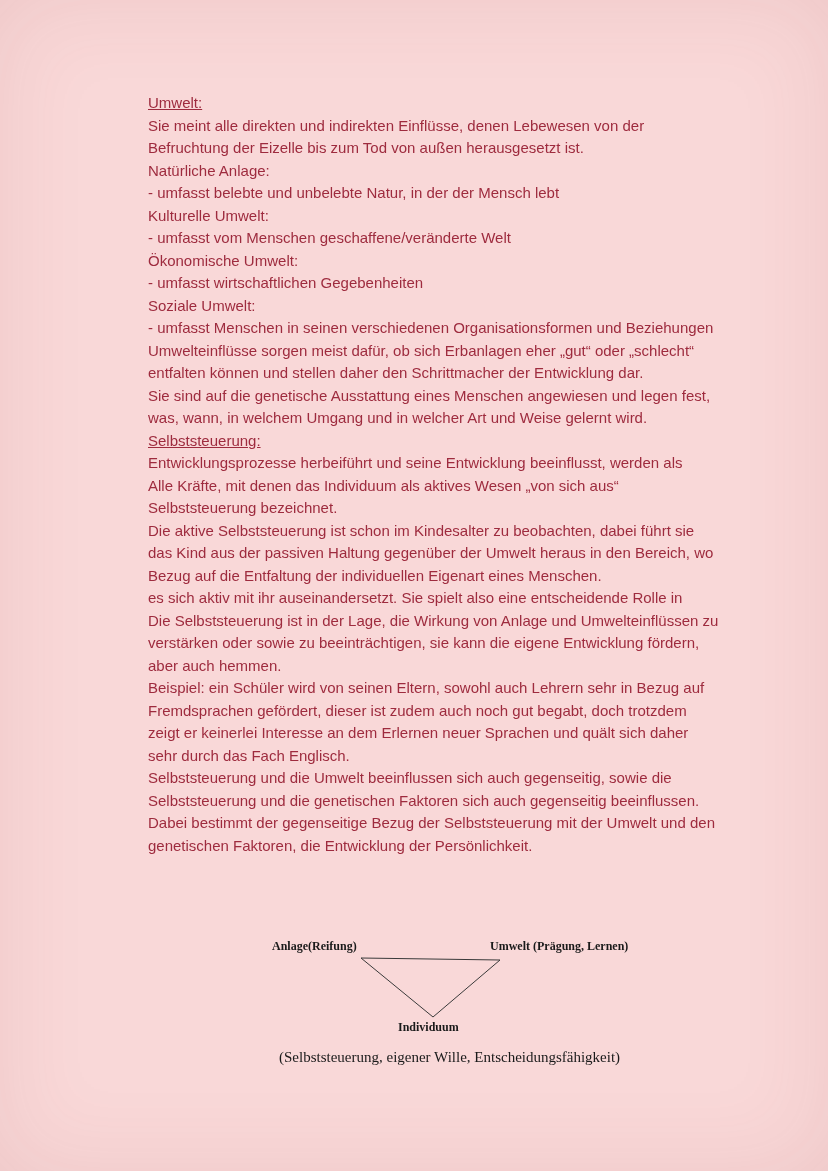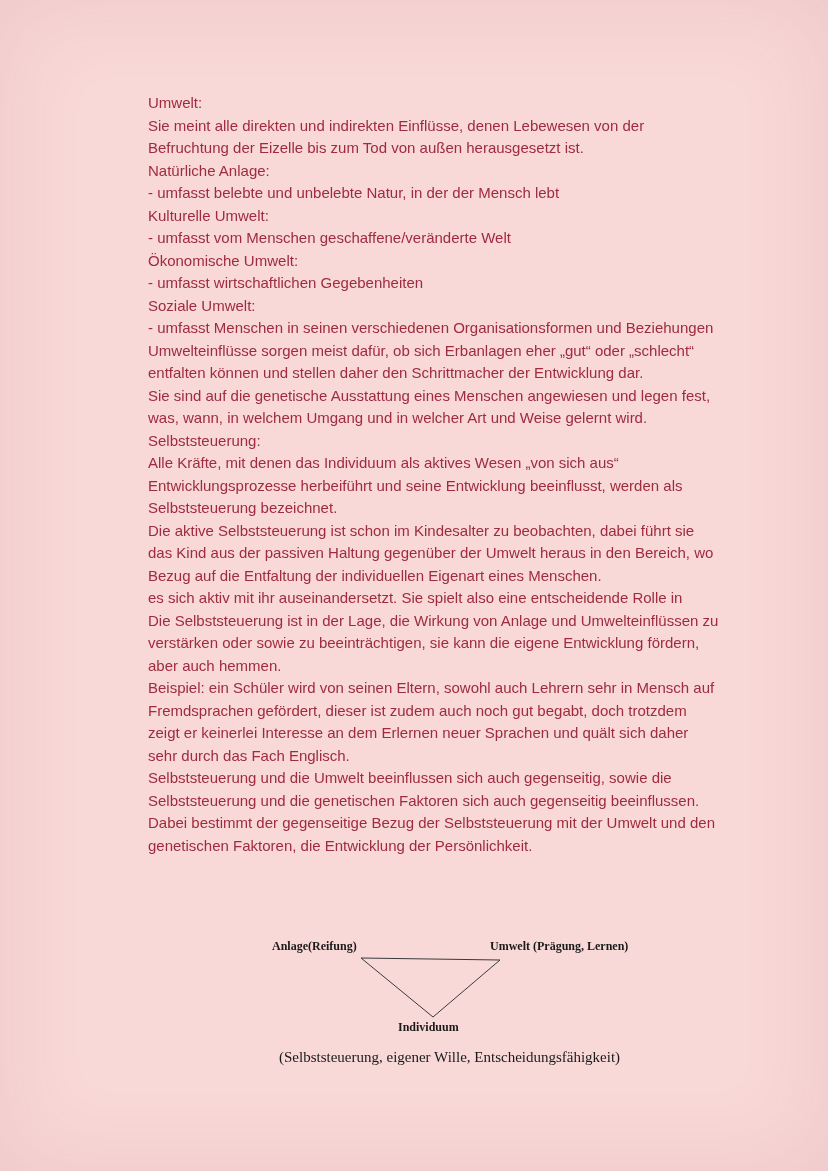--- a/index.html
+++ b/index.html
@@ -26,20 +26,21 @@
     top:92px;
     width:610px;
     color:var(--ink);
     font-size:15px;
   }
   .doc-body .line{
     line-height:22.5px;
     white-space:nowrap;
   }
   .doc-body .line.underline{
+    text-decoration:underline;
   }
   .diagram{
     position:absolute;
     left:16px; top:0; width:828px; height:1171px;
     pointer-events:none;
     font-family:"Liberation Serif", serif;
     color:#1a1a1a;
   }
   .dlabel{
     position:absolute;
@@ -77,31 +78,31 @@
       <div class="line">- umfasst vom Menschen geschaffene/veränderte Welt</div>
       <div class="line">Ökonomische Umwelt:</div>
       <div class="line">- umfasst wirtschaftlichen Gegebenheiten</div>
       <div class="line">Soziale Umwelt:</div>
       <div class="line">- umfasst Menschen in seinen verschiedenen Organisationsformen und Beziehungen</div>
       <div class="line">Umwelteinflüsse sorgen meist dafür, ob sich Erbanlagen eher „gut“ oder „schlecht“</div>
       <div class="line">entfalten können und stellen daher den Schrittmacher der Entwicklung dar.</div>
       <div class="line">Sie sind auf die genetische Ausstattung eines Menschen angewiesen und legen fest,</div>
       <div class="line">was, wann, in welchem Umgang und in welcher Art und Weise gelernt wird.</div>
       <div class="line underline">Selbststeuerung:</div>
+      <div class="line">Entwicklungsprozesse herbeiführt und seine Entwicklung beeinflusst, werden als</div>
       <div class="line">Alle Kräfte, mit denen das Individuum als aktives Wesen „von sich aus“</div>
-      <div class="line">Entwicklungsprozesse herbeiführt und seine Entwicklung beeinflusst, werden als</div>
       <div class="line">Selbststeuerung bezeichnet.</div>
       <div class="line">Die aktive Selbststeuerung ist schon im Kindesalter zu beobachten, dabei führt sie</div>
       <div class="line">das Kind aus der passiven Haltung gegenüber der Umwelt heraus in den Bereich, wo</div>
       <div class="line">Bezug auf die Entfaltung der individuellen Eigenart eines Menschen.</div>
       <div class="line">es sich aktiv mit ihr auseinandersetzt. Sie spielt also eine entscheidende Rolle in</div>
       <div class="line">Die Selbststeuerung ist in der Lage, die Wirkung von Anlage und Umwelteinflüssen zu</div>
       <div class="line">verstärken oder sowie zu beeinträchtigen, sie kann die eigene Entwicklung fördern,</div>
       <div class="line">aber auch hemmen.</div>
-      <div class="line">Beispiel: ein Schüler wird von seinen Eltern, sowohl auch Lehrern sehr in Mensch auf</div>
+      <div class="line">Beispiel: ein Schüler wird von seinen Eltern, sowohl auch Lehrern sehr in Bezug auf</div>
       <div class="line">Fremdsprachen gefördert, dieser ist zudem auch noch gut begabt, doch trotzdem</div>
       <div class="line">zeigt er keinerlei Interesse an dem Erlernen neuer Sprachen und quält sich daher</div>
       <div class="line">sehr durch das Fach Englisch.</div>
       <div class="line">Selbststeuerung und die Umwelt beeinflussen sich auch gegenseitig, sowie die</div>
       <div class="line">Selbststeuerung und die genetischen Faktoren sich auch gegenseitig beeinflussen.</div>
       <div class="line">Dabei bestimmt der gegenseitige Bezug der Selbststeuerung mit der Umwelt und den</div>
       <div class="line">genetischen Faktoren, die Entwicklung der Persönlichkeit.</div>
     </div>
 
   <div class="diagram">

